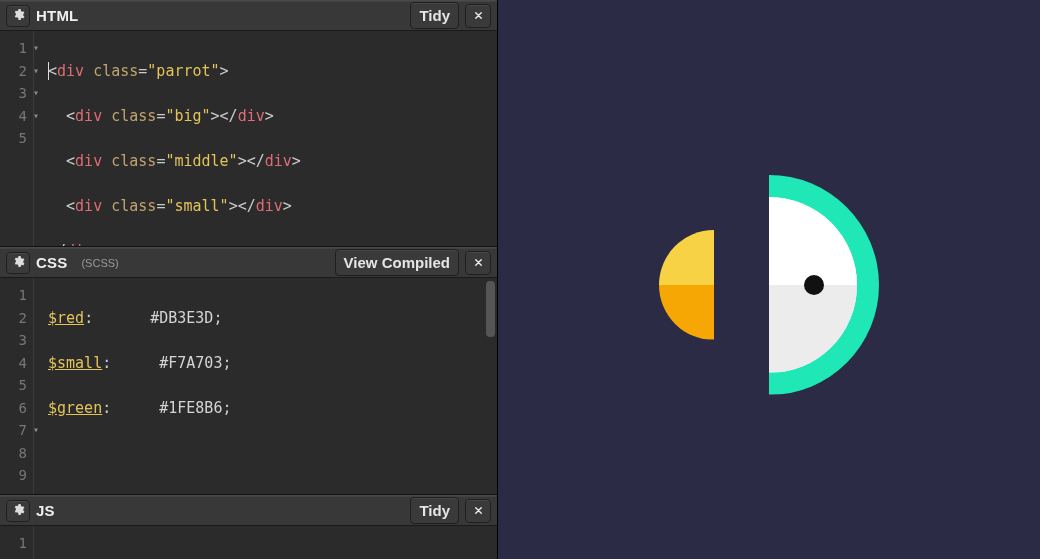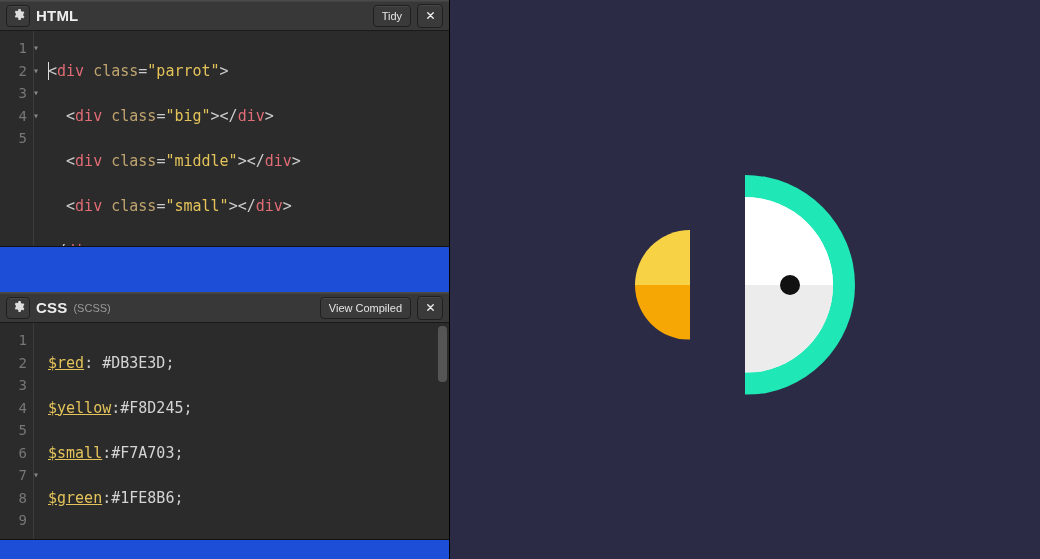--- a/index.html
+++ b/index.html
@@ -4,26 +4,25 @@
 <style>
 * { margin: 0; padding: 0; box-sizing: border-box; }
 body {
   width: 1040px; height: 559px;
   background: #1e1e1e;
   font-family: 'Lucida Grande', 'Helvetica Neue', Arial, sans-serif;
   display: flex;
   overflow: hidden;
 }
 .editor-col {
-  width: 450px;
+  width: 498px;
   display: flex;
   flex-direction: column;
   background: #1d4ed8;
   border-right: 1px solid #000;
-  gap: 45px;
 }
 .preview-col {
   flex: 1;
   background: #2b2b46;
   display: flex;
   align-items: center;
   justify-content: center;
 }
 .panel {
   display: flex;
@@ -57,29 +56,29 @@
 .gear-btn svg { width: 13px; height: 13px; fill: #ddd; }
 .panel-title {
   color: #eee;
   font-size: 15px;
   font-weight: 600;
   letter-spacing: 0.2px;
 }
 .panel-subtitle {
   color: #9a9a9a;
   font-size: 11px;
-  margin-left: 0;
+  margin-left: 8px;
 }
 .spacer { flex: 1; }
 .text-btn {
   background: #3a3a3a;
   border: 1px solid #1f1f1f;
   color: #e5e5e5;
-  font-size: 11px;
-  font-weight: 400;
+  font-size: 15px;
+  font-weight: 700;
   padding: 4px 8px;
   border-radius: 4px;
   cursor: pointer;
   box-shadow: inset 0 1px 0 rgba(255,255,255,0.07);
 }
 .close-btn {
   width: 26px; height: 24px;
   background: #3a3a3a;
   border: 1px solid #1f1f1f;
   border-radius: 4px;
@@ -122,21 +121,21 @@
   white-space: pre;
 }
 .code .row { height: 22.5px; }
 .tag-angle { color: #ccc; }
 .tag-name  { color: #e06c75; }
 .attr-name { color: #bfa46f; text-align: center; }
 .attr-eq   { color: #ccc; }
 .string    { color: #e3c35a; }
 .css-var   { color: #e3c35a; text-decoration: underline; }
 .css-punc  { color: #ccc; }
-.css-hex   { color: #d4d4d4; }
+.css-hex   { color: #d4d4d4; margin-left: 48px; }
 .cursor {
   display: inline-block; width: 1px; height: 18px;
   background: #ddd; vertical-align: middle;
   margin-right: -1px;
 }
 .scrollbar-v {
   position: absolute;
   right: 2px; top: 34px;
   width: 9px; height: 56px;
   background: #555;
@@ -256,21 +255,20 @@
         <div class="ln">3</div>
         <div class="ln">4</div>
         <div class="ln">5</div>
         <div class="ln">6</div>
         <div class="ln fold">7</div>
         <div class="ln">8</div>
         <div class="ln">9</div>
       </div>
       <div class="code">
 <div class="row"><span class="css-var">$red</span><span class="css-punc">: </span><span class="css-hex">#DB3E3D</span><span class="css-punc">;</span></div>
-<div class="row"><span class="css-var">$yellow</span><span class="css-punc">:</span><span class="css-hex">#F8D245</span><span class="css-punc">;</span></div>
 <div class="row"><span class="css-var">$small</span><span class="css-punc">:</span><span class="css-hex">#F7A703</span><span class="css-punc">;</span></div>
 <div class="row"><span class="css-var">$green</span><span class="css-punc">:</span><span class="css-hex">#1FE8B6</span><span class="css-punc">;</span></div>
 
 
 
 
       </div>
     </div>
   </div>
 

